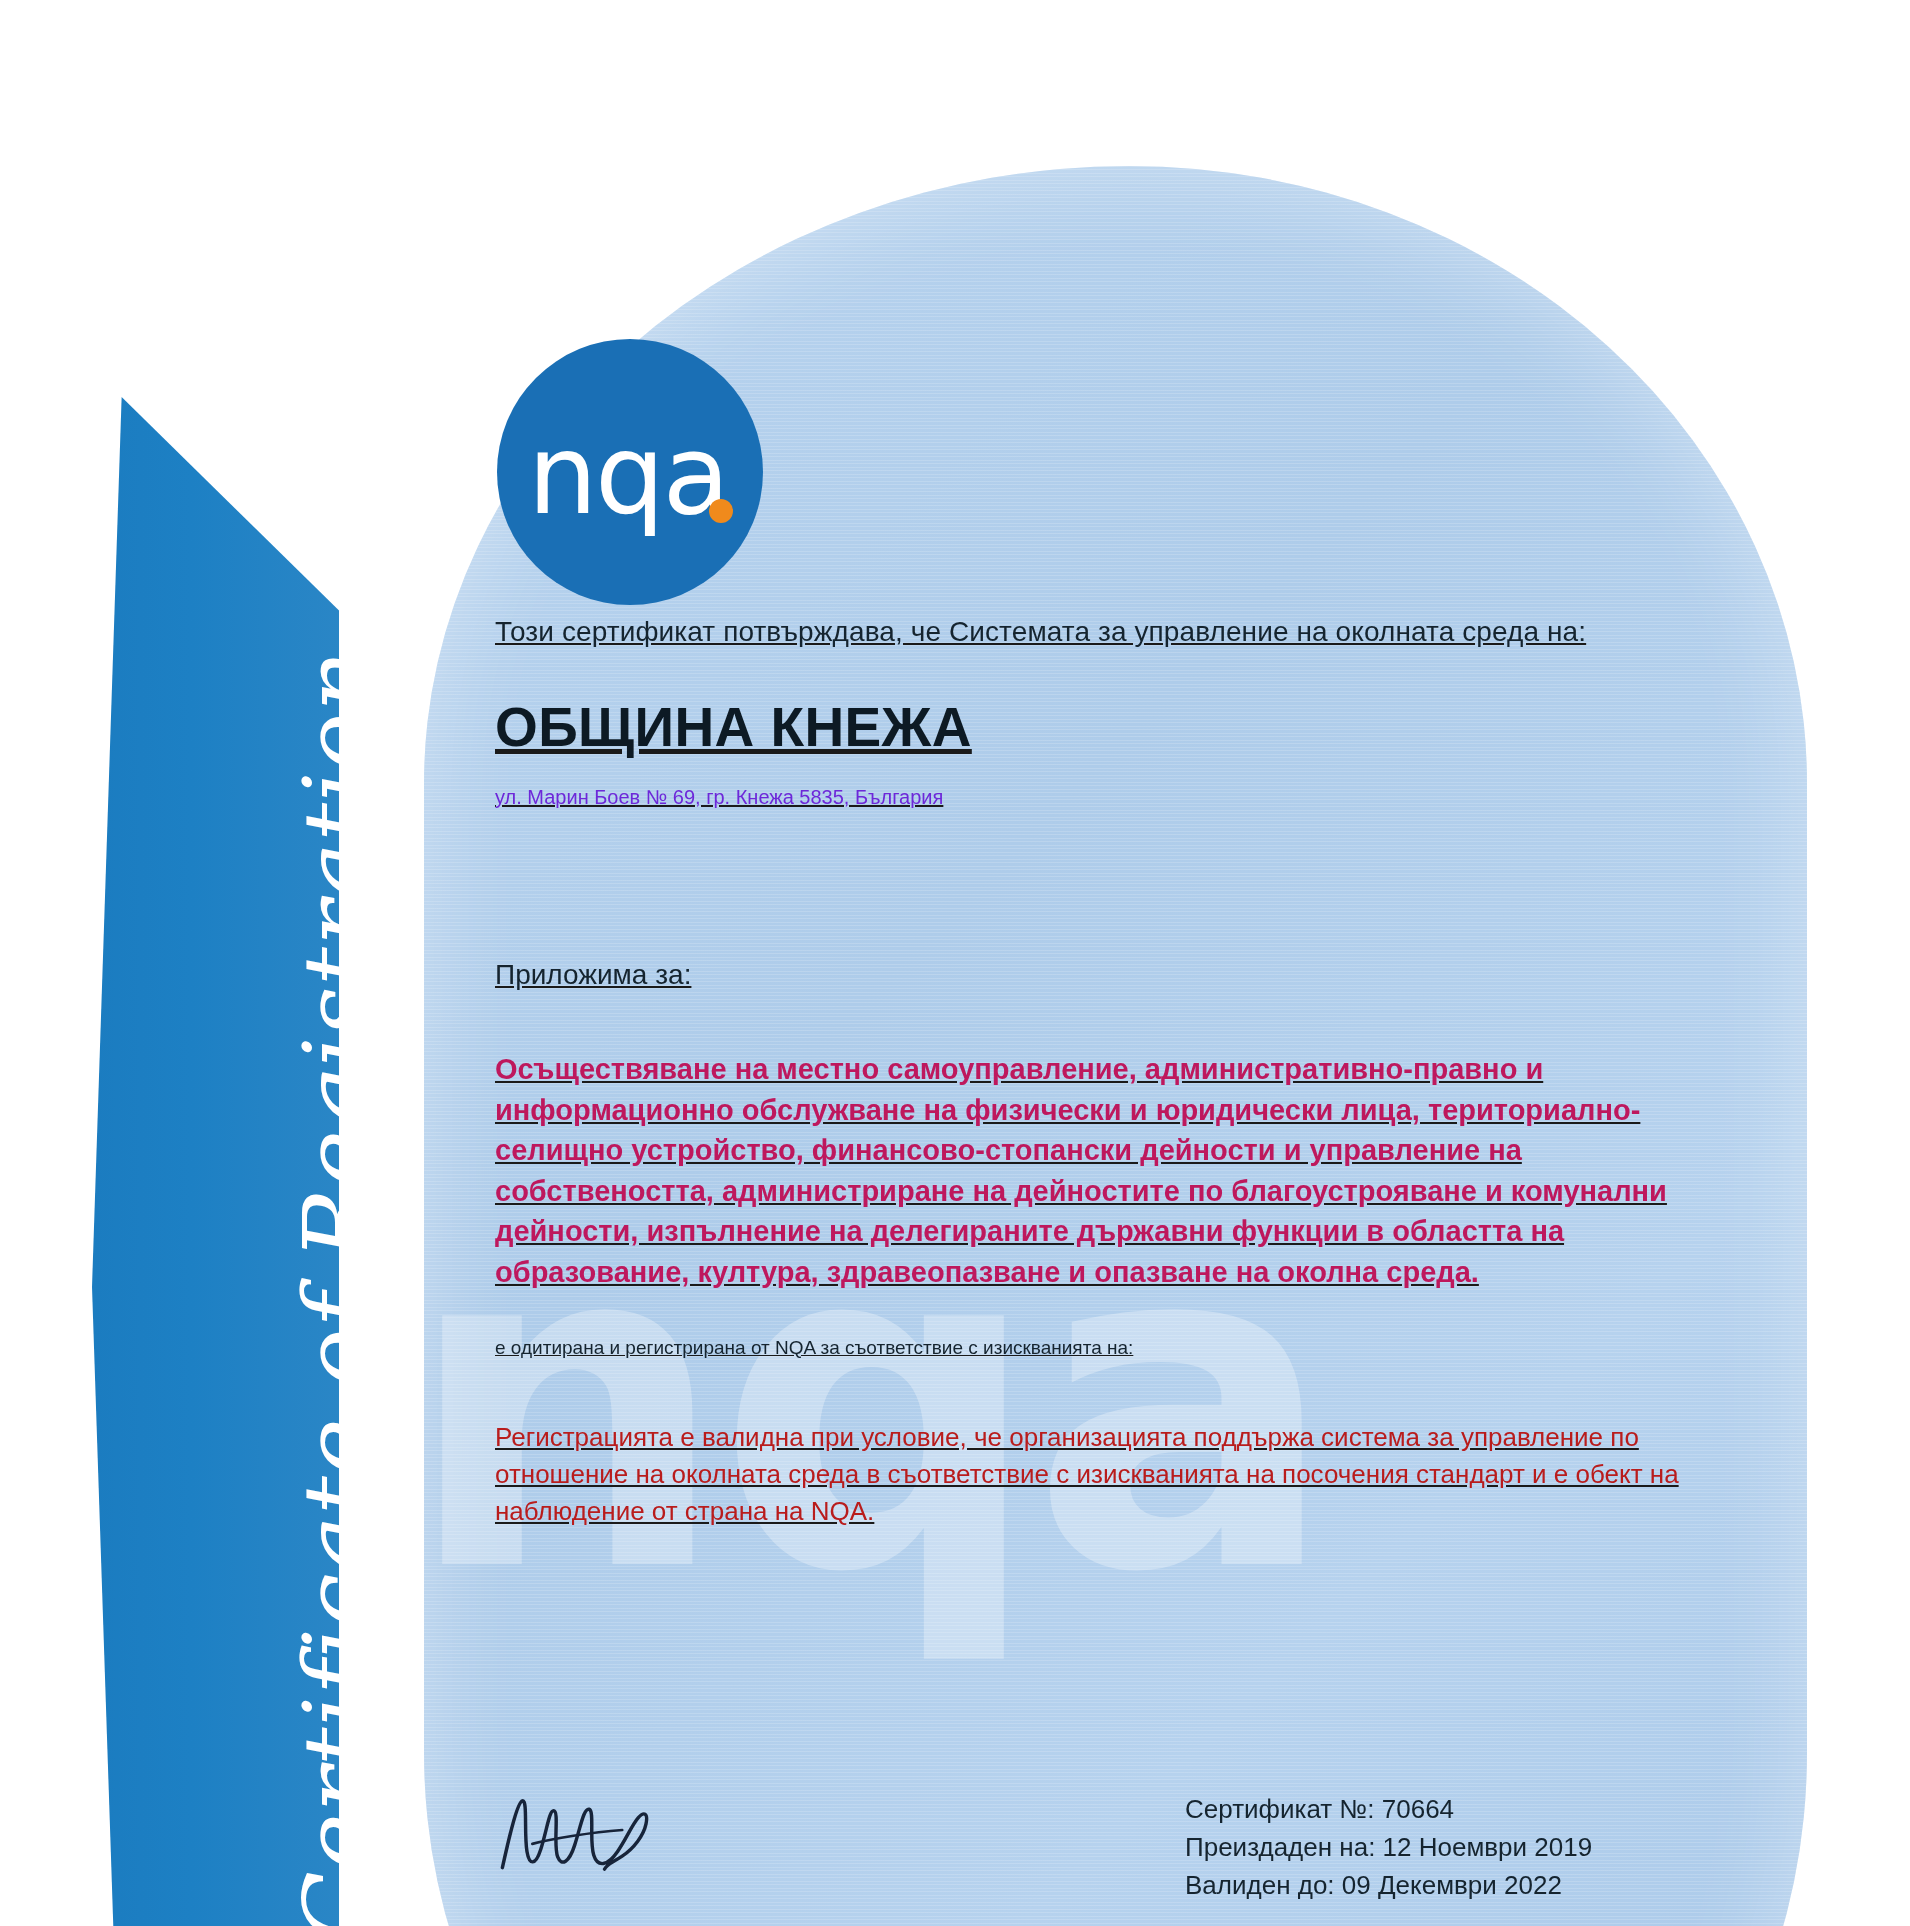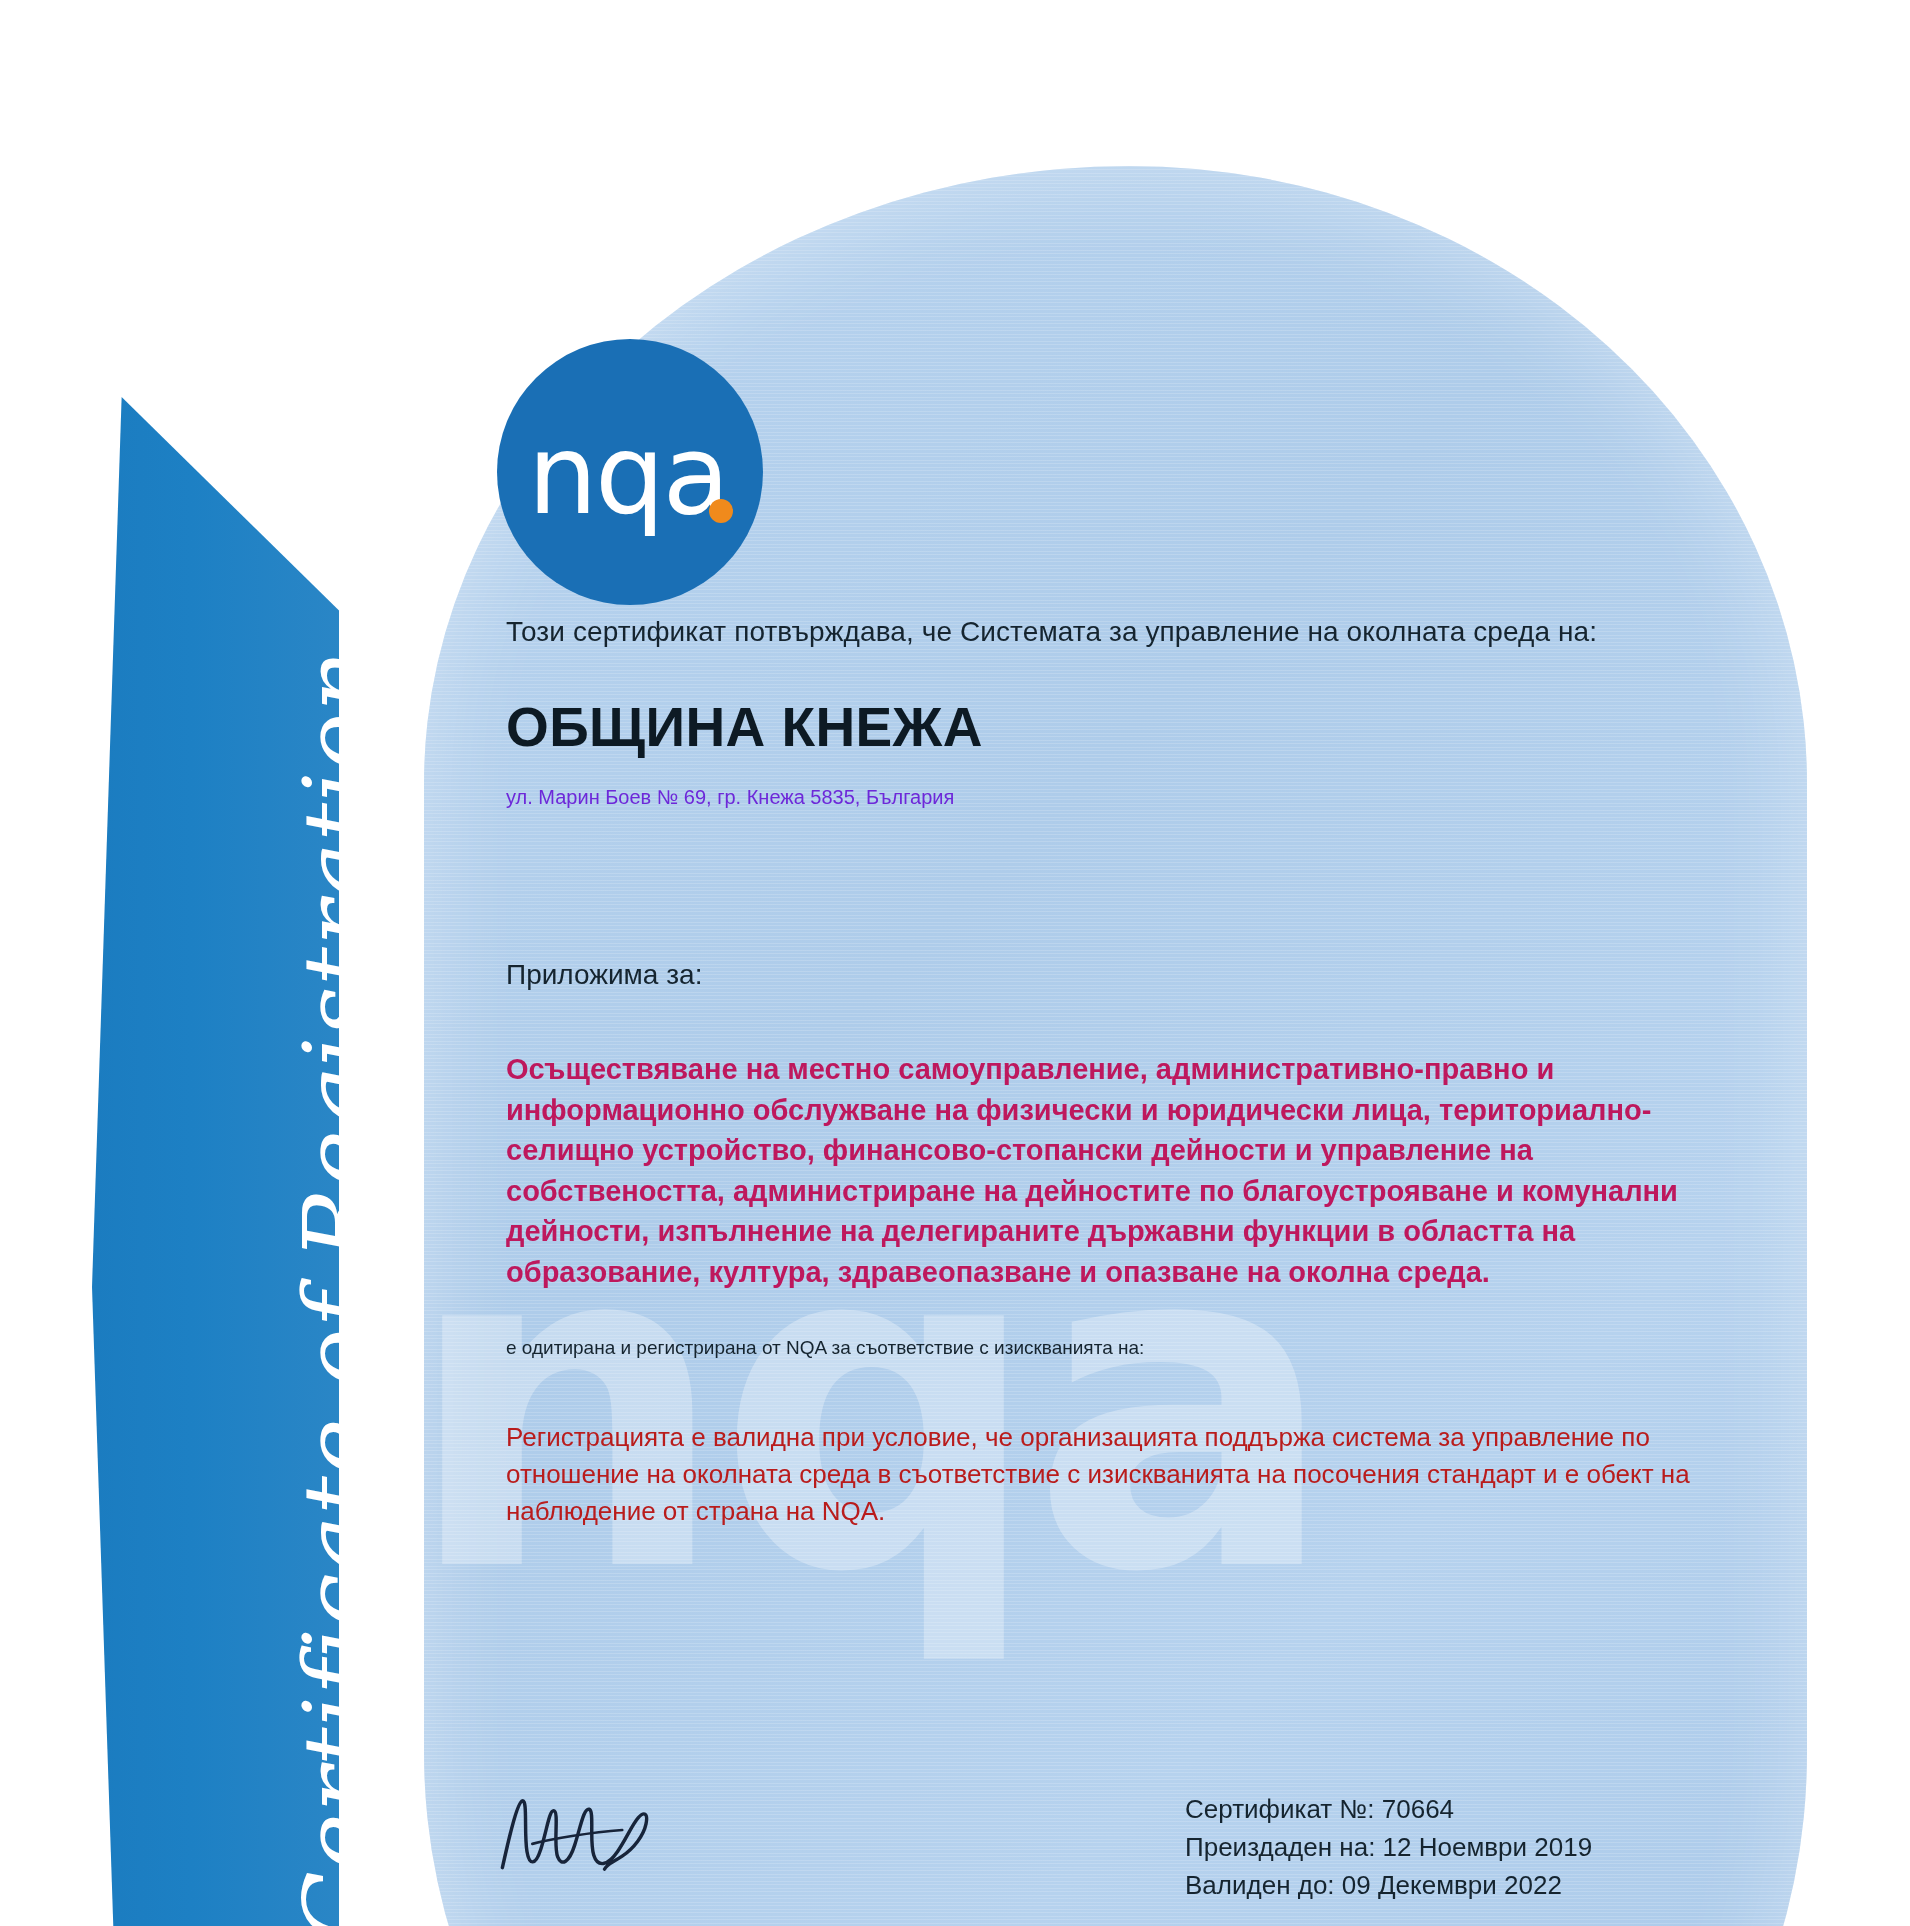--- a/index.html
+++ b/index.html
@@ -129,23 +129,24 @@
     bottom: 82px;
     width: 24px;
     height: 24px;
     border-radius: 50%;
     background: #f08a1c;
   }
 
   
   .content {
     position: absolute;
-    left: 506px;
+    left: 495px;
     top: 616px;
     width: 1229px;
+    text-decoration: underline;
   }
 
   .lead-line {
     font-size: 28px;
     color: #15242f;
     margin: 0 0 47px 0;
     letter-spacing: 0.1px;
   }
 
   .org-name {

